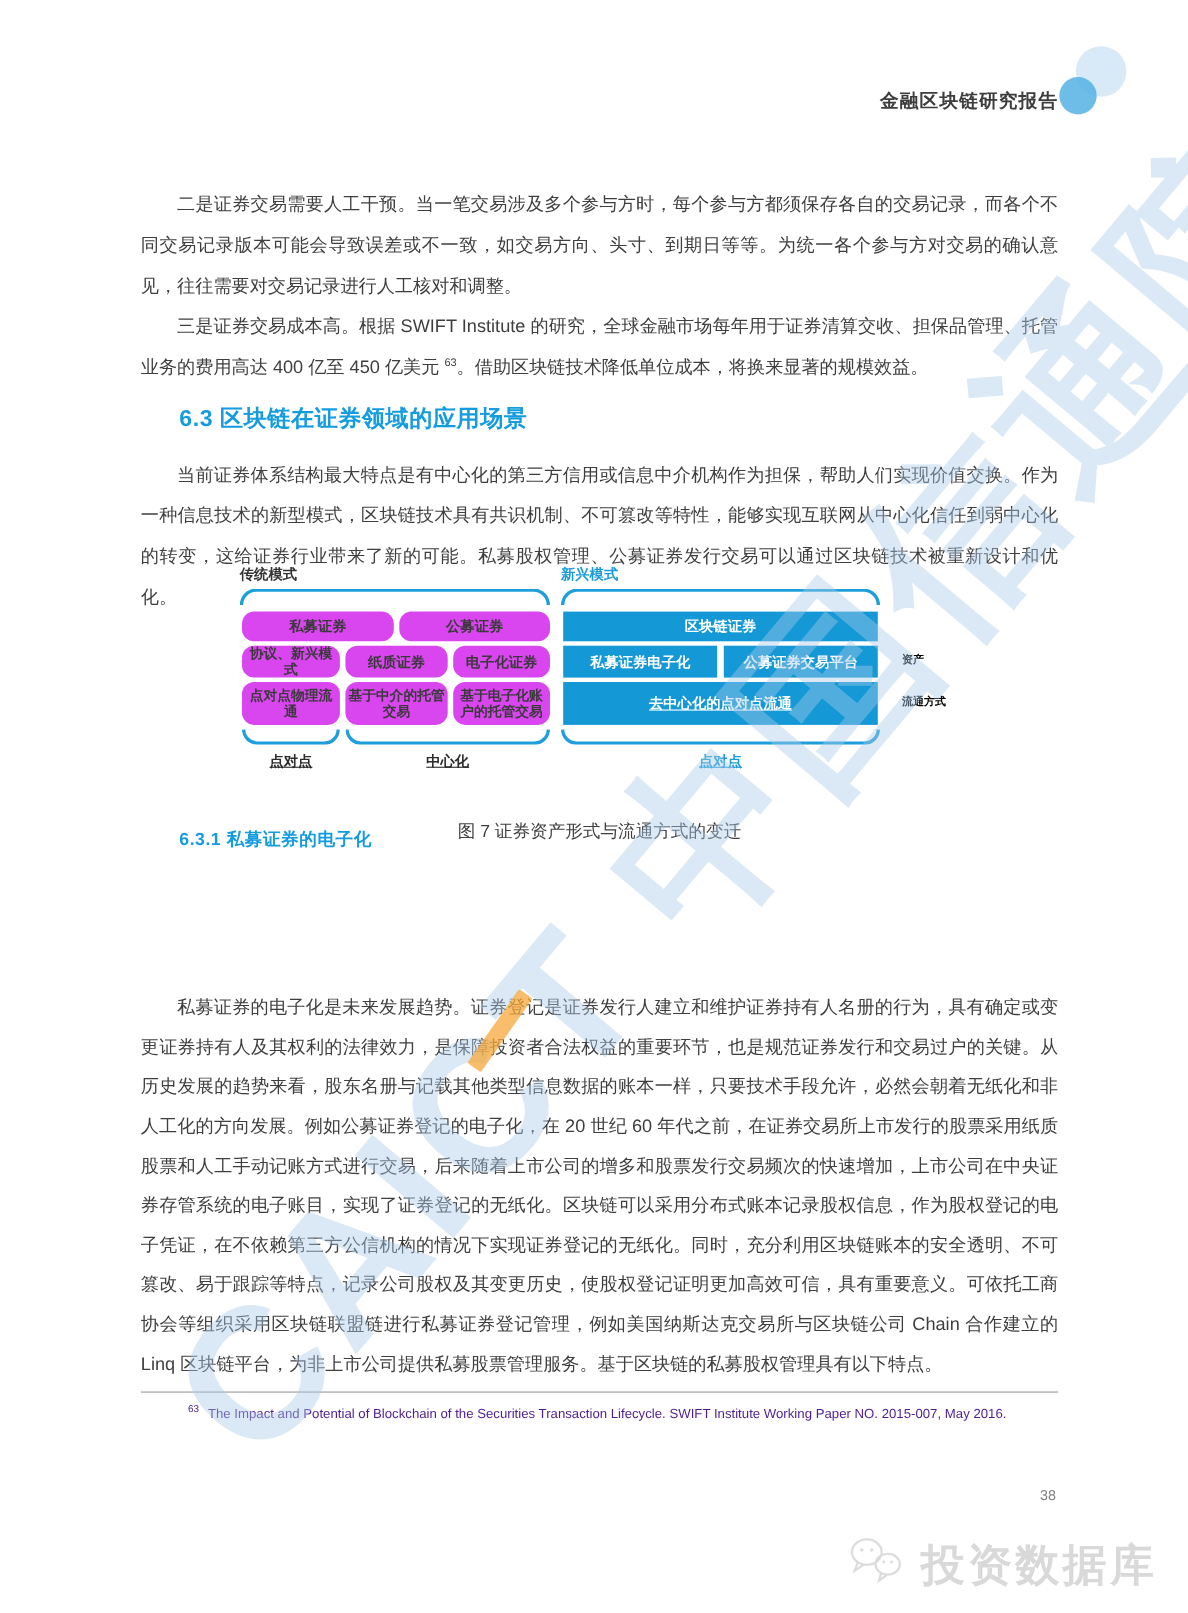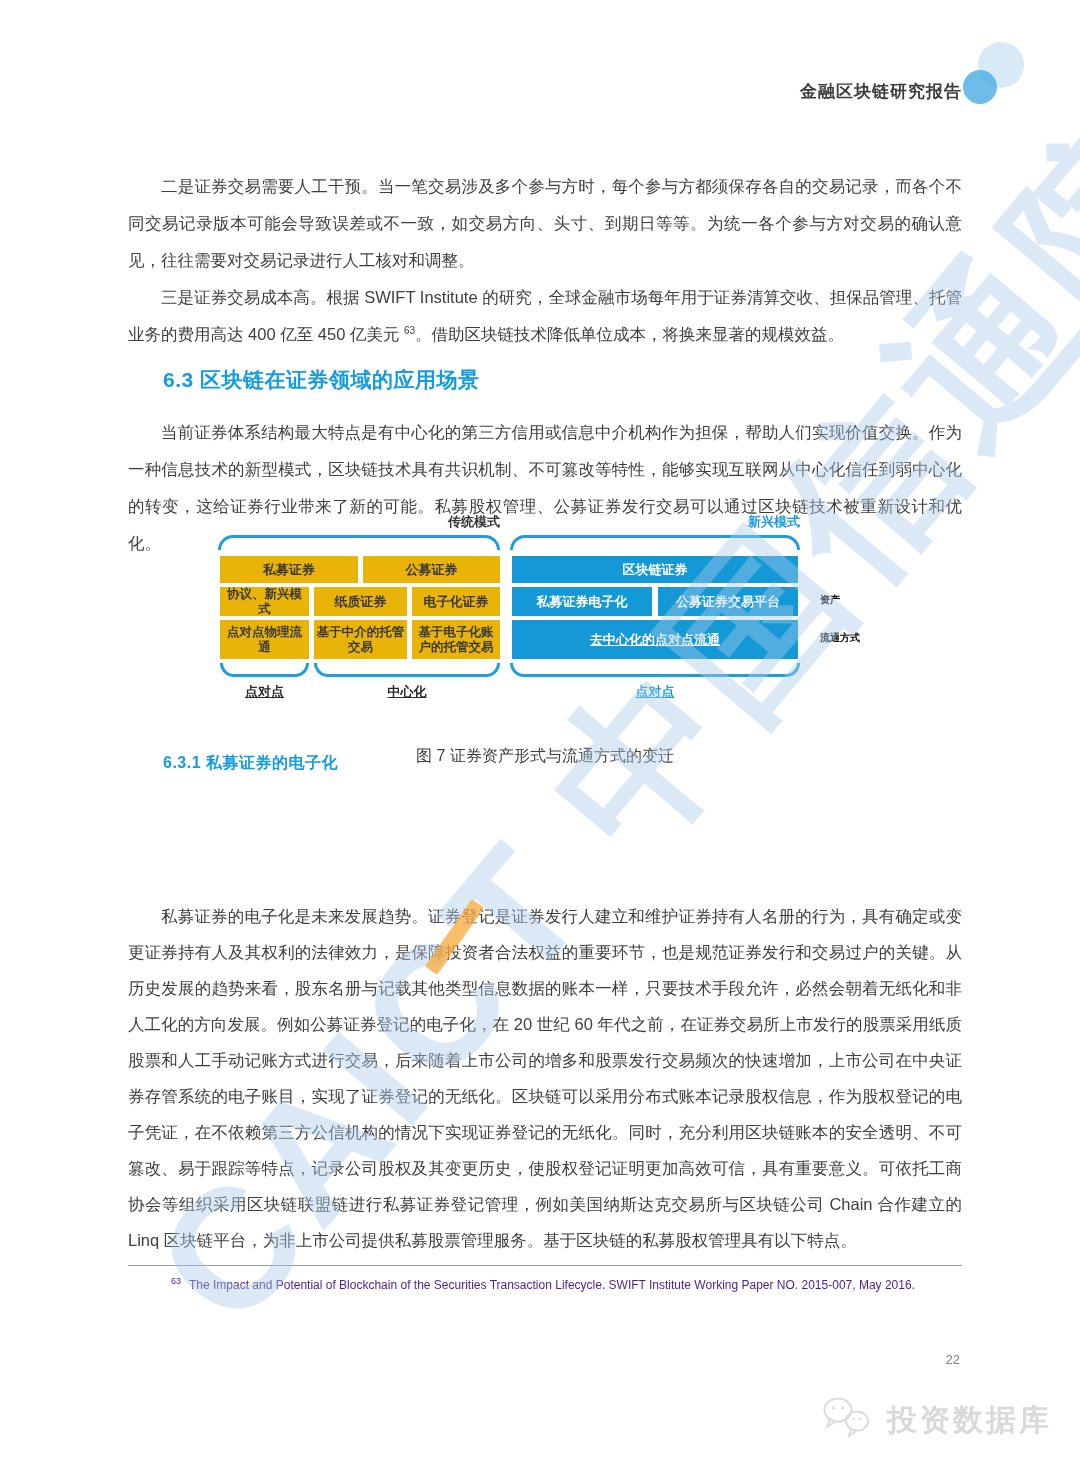--- a/index.html
+++ b/index.html
@@ -31,35 +31,35 @@
   .h2{
     position:absolute;left:163px;width:700px;
     font-size:21px;font-weight:bold;color:#149cde;letter-spacing:.5px;
   }
   .h3{
     position:absolute;left:163px;width:700px;
     font-size:16px;font-weight:bold;color:#149cde;letter-spacing:.5px;
   }
   
   .fig{position:absolute;left:218px;top:513px;width:690px;height:195px;font-size:13px;}
-  .fig .toplabel{position:absolute;top:0;text-align:right;font-weight:bold;color:#333;}
+  .fig .toplabel{position:absolute;top:0;text-align:left;font-weight:bold;color:#333;}
   .fig .toplabel.blue{color:#1b9cd8;}
   .cap{
     position:absolute;height:15px;border:3px solid #1e9fdc;border-bottom:none;
     border-radius:16px 16px 0 0;box-sizing:border-box;
   }
   .cup{
     position:absolute;height:14px;border:3px solid #1e9fdc;border-top:none;
     border-radius:0 0 16px 16px;box-sizing:border-box;
   }
   .gbox,.bbox{
     position:absolute;display:flex;align-items:center;justify-content:center;
     text-align:center;line-height:1.2;font-weight:600;box-sizing:border-box;padding:1px 2px;
   }
-  .gbox{background:#eab308;color:#3a3a3a;}
+  .gbox{background:#d946ef;color:#3a3a3a;border-radius:11px;}
   .bbox{background:#1498d6;color:#ffffff;}
   .botlabel{position:absolute;text-align:center;font-weight:bold;color:#2b2b2b;text-decoration:underline;}
   .botlabel.blue{color:#1b9cd8;}
   .rowlabel{position:absolute;left:602px;font-weight:bold;color:#000000;font-size:10px;}
   .caption{
     position:absolute;left:128px;top:704px;width:834px;text-align:center;
     font-size:16px;color:#3e3e3e;margin-top:42px;
   }
   
   .fn-rule{position:absolute;left:128px;top:1265px;width:834px;border-top:1px solid #9a9a9a;}
@@ -74,21 +74,21 @@
     position:absolute;left:-60px;top:640px;width:1420px;text-align:center;
     transform:rotate(-50deg);font-size:170px;font-weight:bold;white-space:nowrap;
     color:rgba(168,202,230,0.42);letter-spacing:8px;pointer-events:none;z-index:3;
   }
   .wm-orange{
     position:absolute;left:447px;top:896px;width:15px;height:82px;background:#f6a83b;
     transform:rotate(35deg);opacity:.75;border-radius:2px;pointer-events:none;z-index:3;
   }
   .wm-pub{
     position:absolute;right:28px;top:1395px;display:flex;align-items:center;gap:10px;
-    color:#d9d9d9;font-size:30px;font-weight:bold;letter-spacing:3px;
+    color:#d9d9d9;font-size:40px;font-weight:bold;letter-spacing:3px;
     text-shadow:0 1px 0 #ffffff;z-index:2;
   }
 </style>
 </head>
 <body>
 
 <div class="page">
 
   <div class="hdr-title">金融区块链研究报告</div>
   <div class="logo-big"></div>
@@ -139,21 +139,21 @@
   <div class="caption">图 7 证券资产形式与流通方式的变迁</div>
 
   <div class="h3" style="top:753px;">6.3.1 私募证券的电子化</div>
 
 
   <div class="para" style="top:898px;line-height:36px;">私募证券的电子化是未来发展趋势。证券登记是证券发行人建立和维护证券持有人名册的行为，具有确定或变更证券持有人及其权利的法律效力，是保障投资者合法权益的重要环节，也是规范证券发行和交易过户的关键。从历史发展的趋势来看，股东名册与记载其他类型信息数据的账本一样，只要技术手段允许，必然会朝着无纸化和非人工化的方向发展。例如公募证券登记的电子化，在 20 世纪 60 年代之前，在证券交易所上市发行的股票采用纸质股票和人工手动记账方式进行交易，后来随着上市公司的增多和股票发行交易频次的快速增加，上市公司在中央证券存管系统的电子账目，实现了证券登记的无纸化。区块链可以采用分布式账本记录股权信息，作为股权登记的电子凭证，在不依赖第三方公信机构的情况下实现证券登记的无纸化。同时，充分利用区块链账本的安全透明、不可篡改、易于跟踪等特点，记录公司股权及其变更历史，使股权登记证明更加高效可信，具有重要意义。可依托工商协会等组织采用区块链联盟链进行私募证券登记管理，例如美国纳斯达克交易所与区块链公司 Chain 合作建立的 Linq 区块链平台，为非上市公司提供私募股票管理服务。基于区块链的私募股权管理具有以下特点。</div>
 
   <div class="fn-rule"></div>
   <div class="footnote"><span class="sup">63</span><span>The Impact and Potential of Blockchain of the Securities Transaction Lifecycle. SWIFT Institute Working Paper NO. 2015-007, May 2016.</span></div>
 
-  <div class="pagenum">22</div>
+  <div class="pagenum">38</div>
 
   <div class="wm-diag">CAICT 中国信通院</div>
   <div class="wm-orange"></div>
 
   <div class="wm-pub">
     <span>
       <svg width="56" height="44" viewBox="0 0 56 44">
         <g fill="none" stroke="#dcdcdc" stroke-width="2">
           <ellipse cx="17" cy="15" rx="13.5" ry="11.5"></ellipse>
           <path d="M9 24 L6 32 L15 26"></path>

